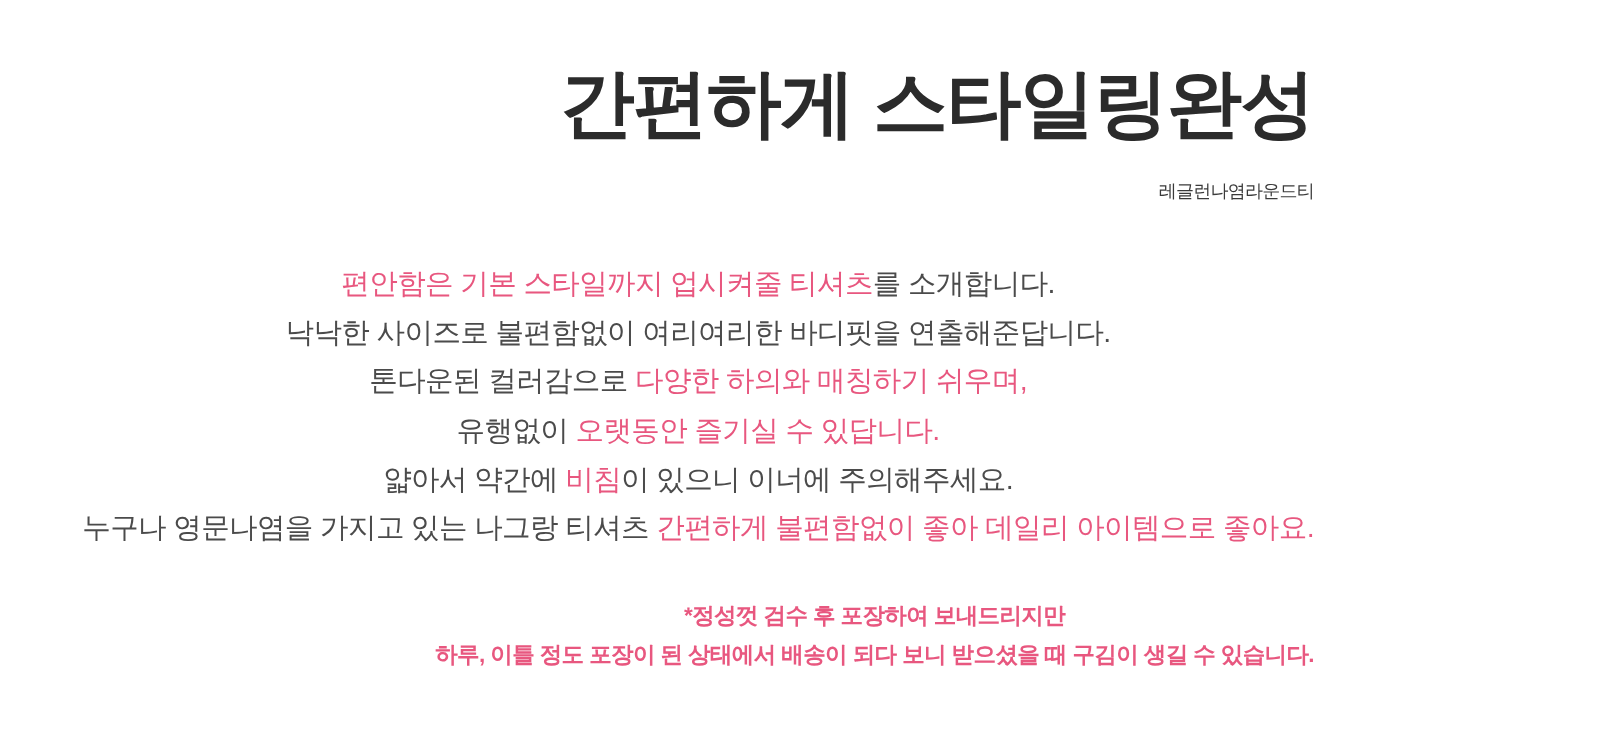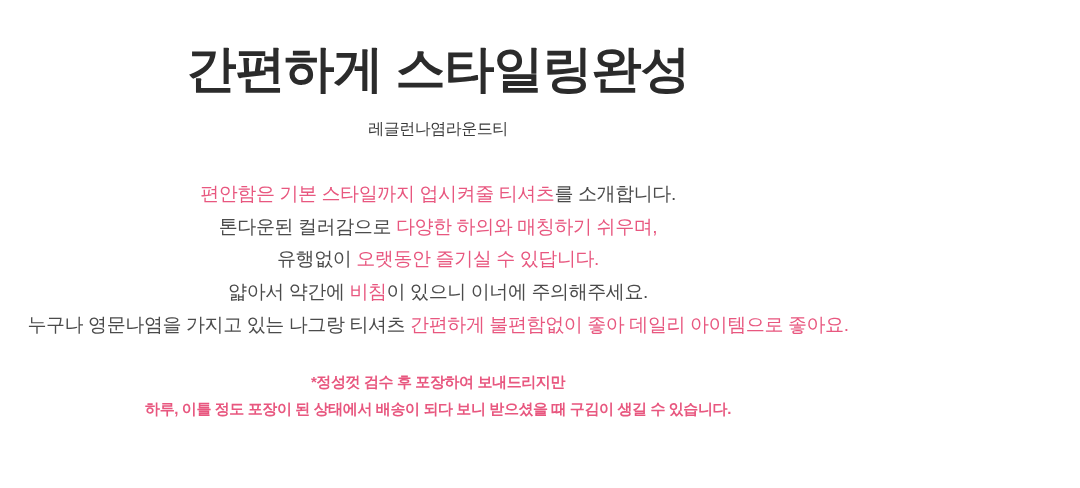--- a/index.html
+++ b/index.html
@@ -14,35 +14,35 @@
     color: #333333;
     overflow: hidden;
   }
   .page {
     width: 876px;
     height: 488px;
     position: relative;
     box-sizing: border-box;
     display: flex;
     flex-direction: column;
-    align-items: center;
+    align-items: flex-end;
     border-radius: 23px;
   }
   .headline {
     margin-top: 42px;
     font-size: 50px;
     font-weight: bold;
     letter-spacing: -1px;
     color: #2b2b2b;
     line-height: 1.1;
     text-align: center;
   }
   .subtitle {
     margin-top: 22px;
-    font-size: 16px;
+    font-size: 12px;
     color: #3a3a3a;
     letter-spacing: -0.5px;
     text-align: center;
   }
   .desc-block {
     margin-top: 38px;
     text-align: center;
     line-height: 1.72;
     font-size: 19px;
     color: #4b4b4b;
@@ -71,20 +71,21 @@
 <body>
 
 <div class="page">
 
   <div class="headline">간편하게 스타일링완성</div>
 
   <div class="subtitle">레글런나염라운드티</div>
 
   <div class="desc-block">
       <div class="desc-line"><span class="hl">편안함은 기본 스타일까지 업시켜줄 티셔츠</span><span>를 소개합니다.</span></div>
+      <div class="desc-line"><span>낙낙한 사이즈로 불편함없이 여리여리한 바디핏을 연출해준답니다.</span></div>
       <div class="desc-line"><span>톤다운된 컬러감으로 </span><span class="hl">다양한 하의와 매칭하기 쉬우며,</span></div>
       <div class="desc-line"><span>유행없이 </span><span class="hl">오랫동안 즐기실 수 있답니다.</span></div>
       <div class="desc-line"><span>얇아서 약간에 </span><span class="hl">비침</span><span>이 있으니 이너에 주의해주세요.</span></div>
       <div class="desc-line"><span>누구나 영문나염을 가지고 있는 나그랑 티셔츠 </span><span class="hl">간편하게 불편함없이 좋아 데일리 아이템으로 좋아요.</span></div>
     </div>
 
   <div class="note-block">
       <div class="note-line">*정성껏 검수 후 포장하여 보내드리지만</div>
       <div class="note-line">하루, 이틀 정도 포장이 된 상태에서 배송이 되다 보니 받으셨을 때 구김이 생길 수 있습니다.</div>
     </div>

